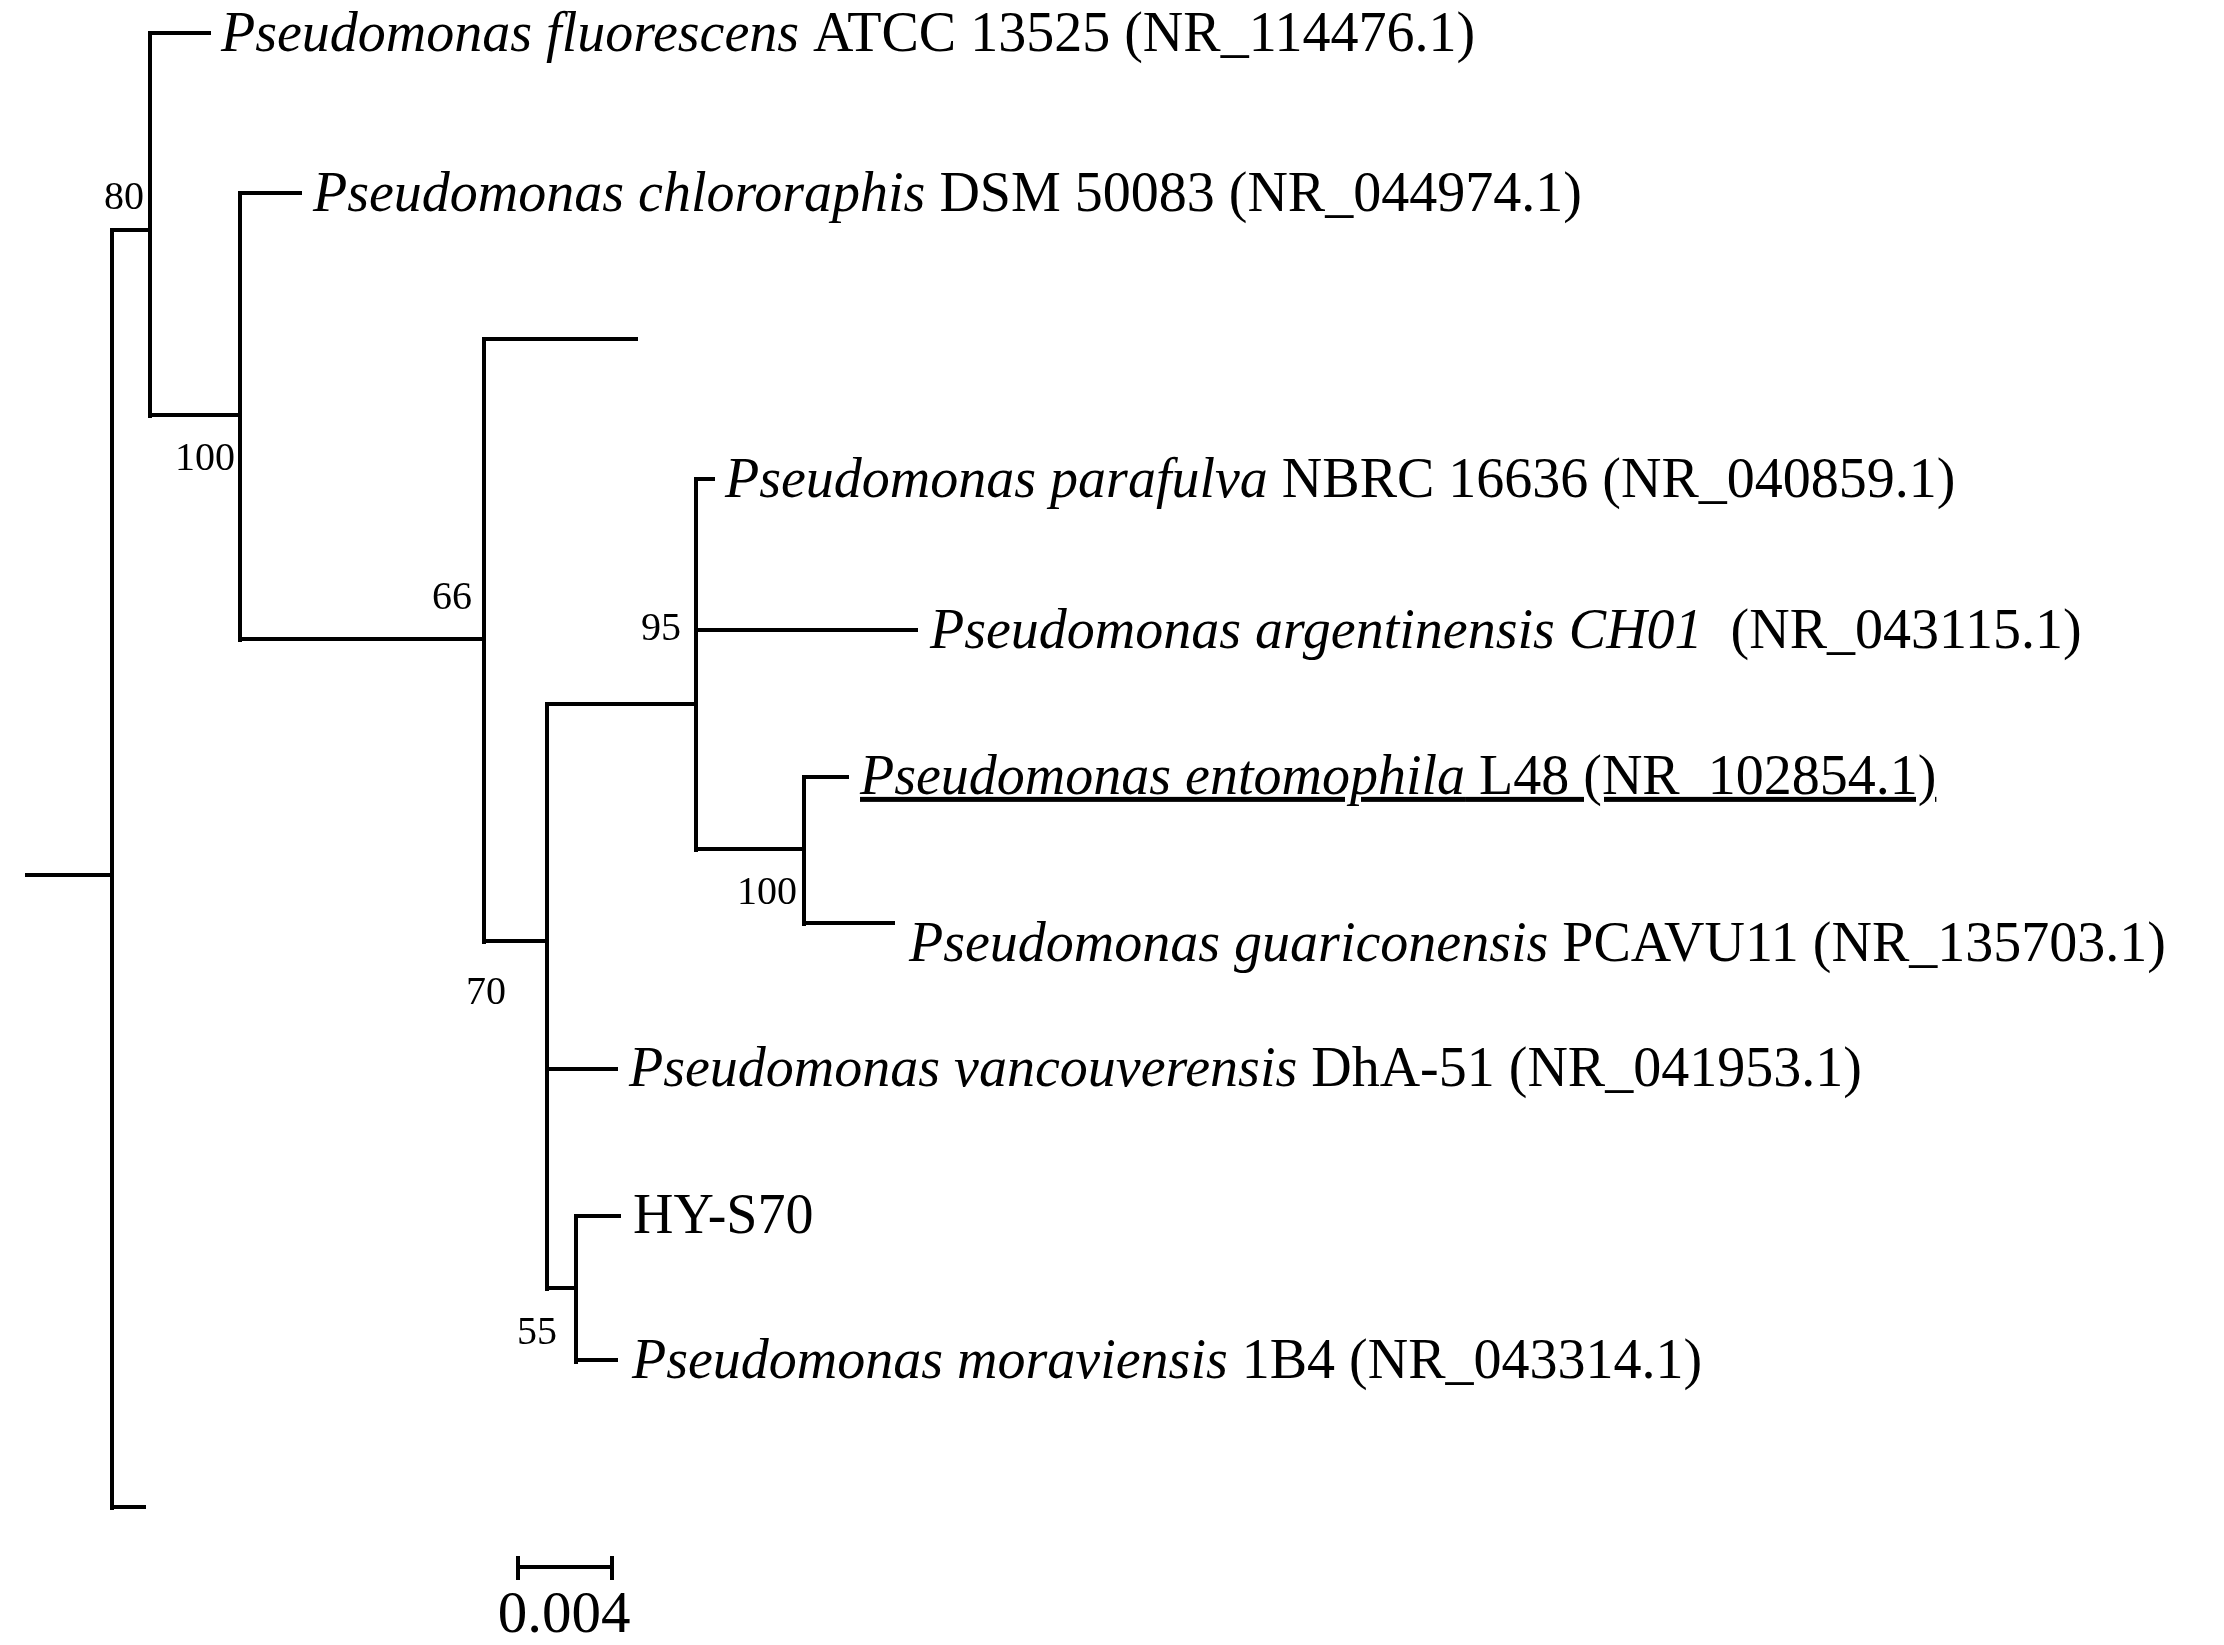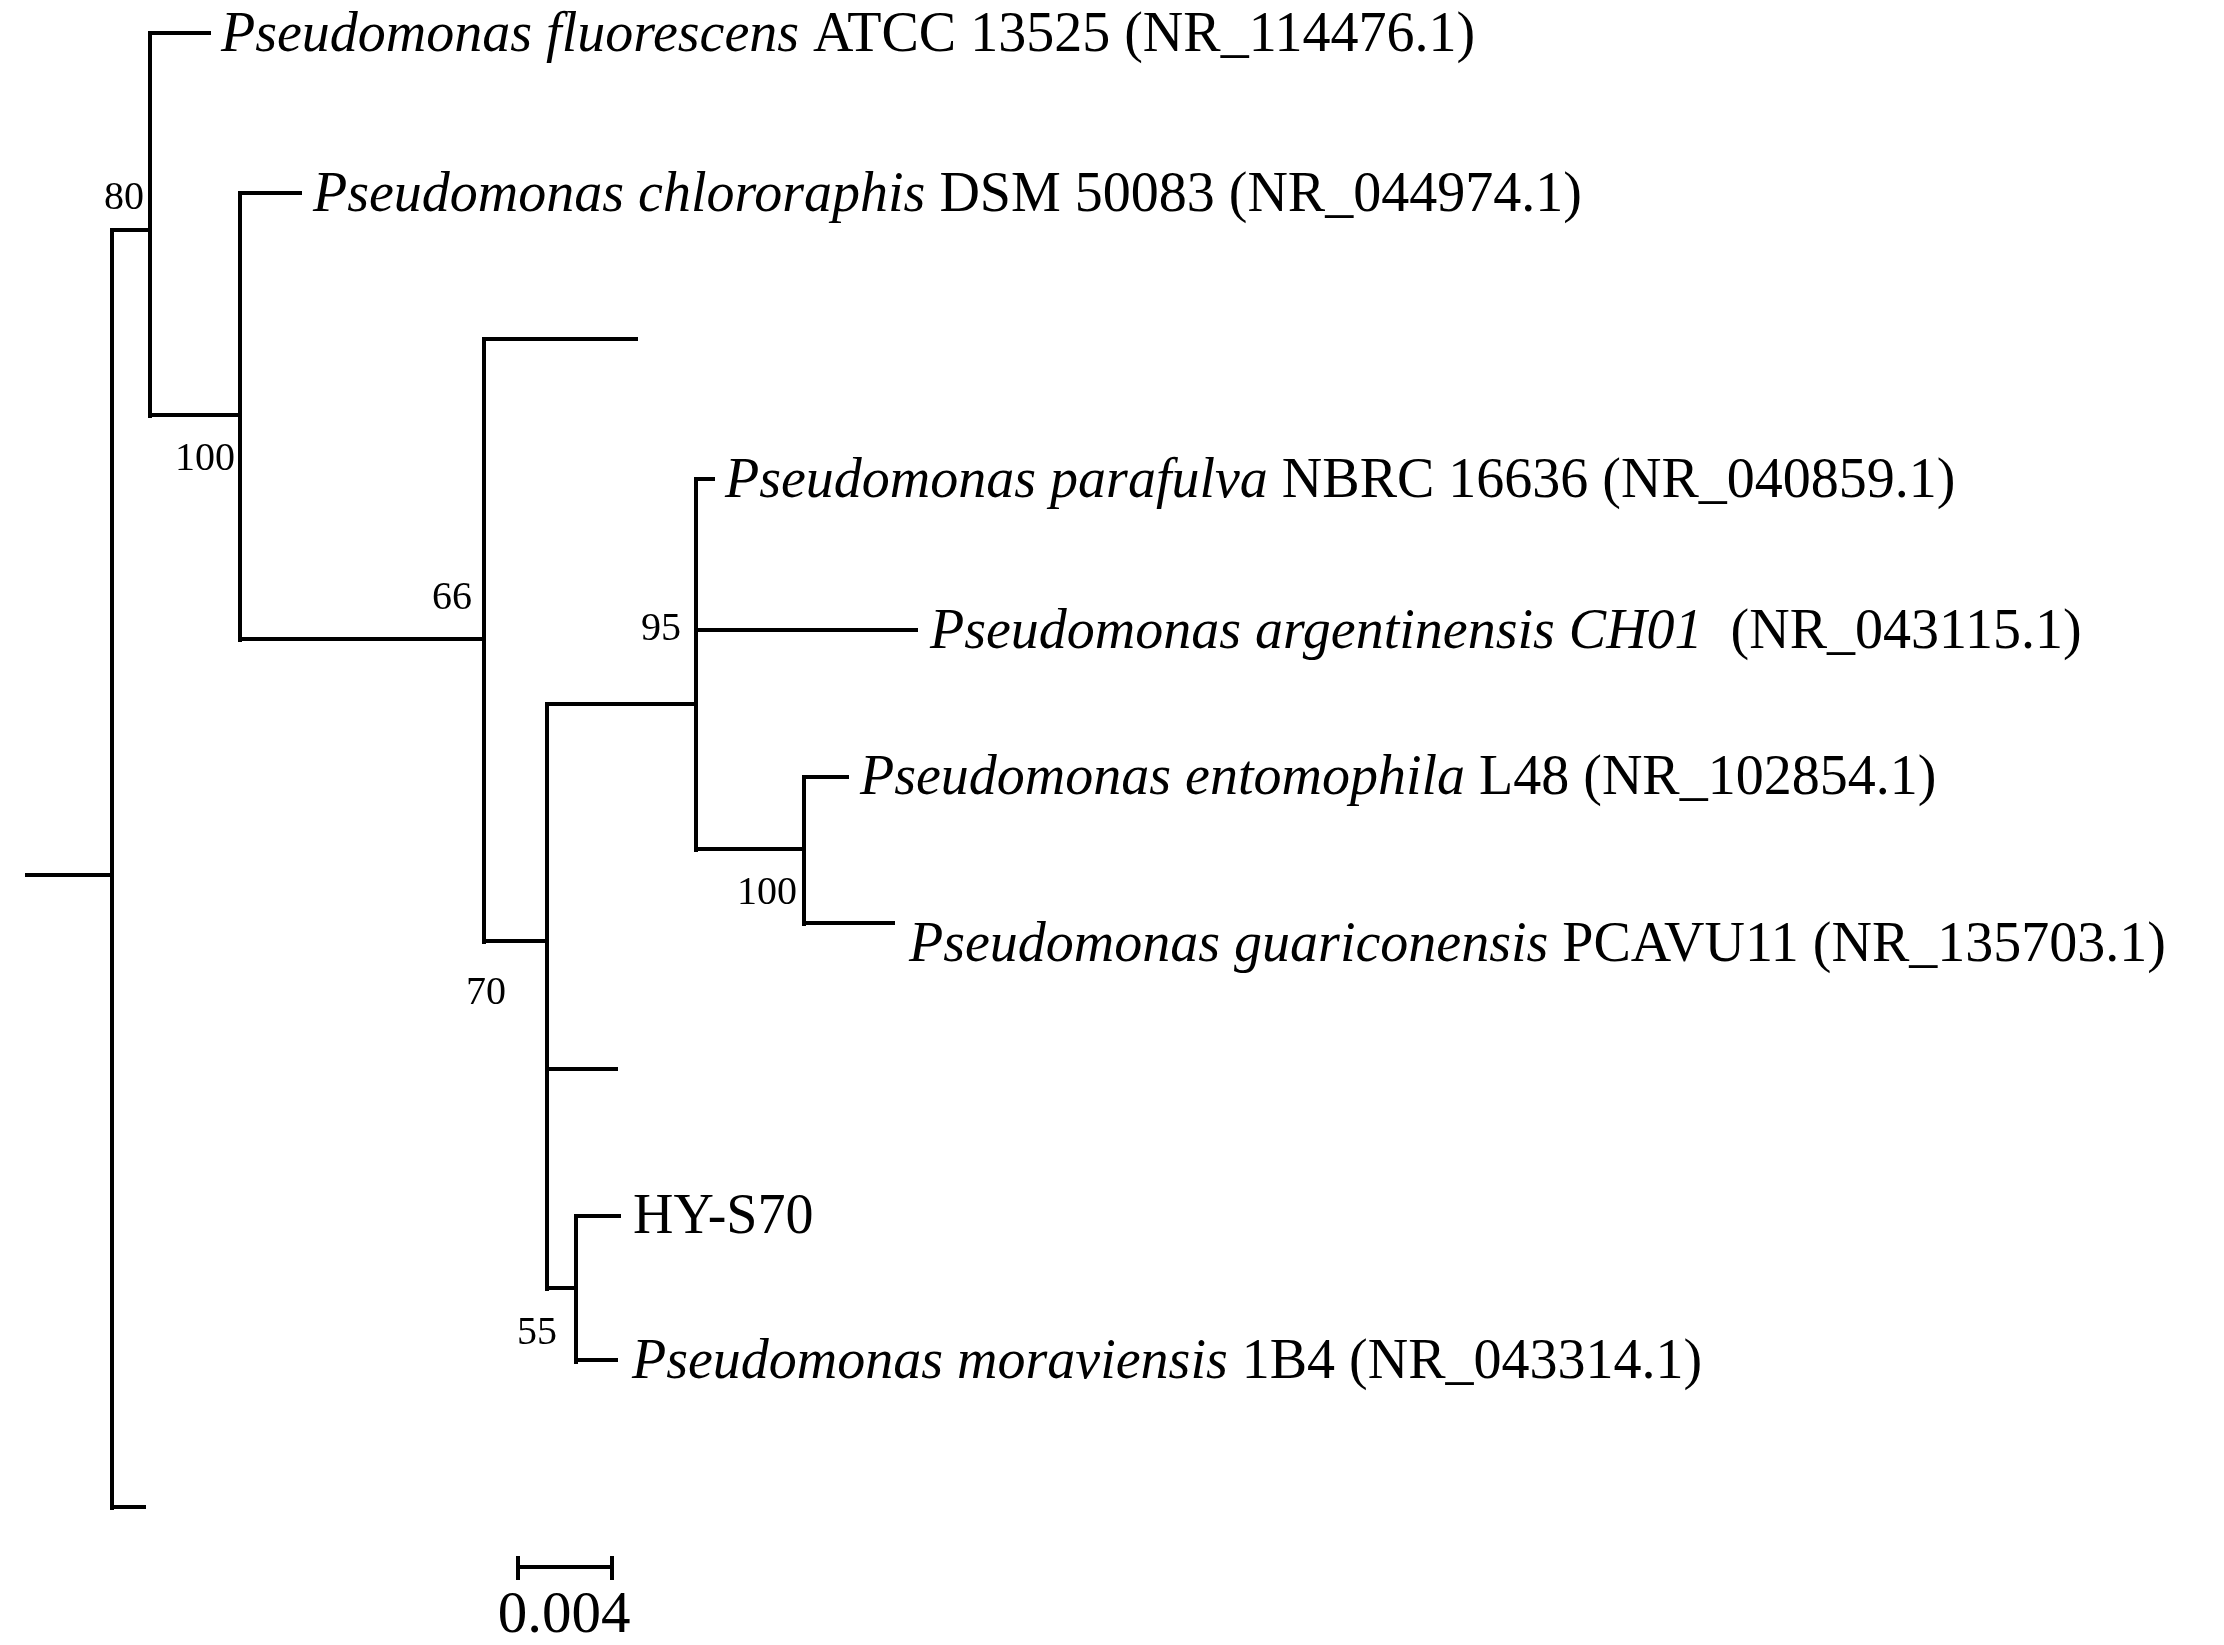--- a/index.html
+++ b/index.html
@@ -68,22 +68,23 @@
   <div class="h" style="left:545px;top:1067px;width:73px;"></div>
   <div class="h" style="left:545px;top:1286px;width:30px;"></div>
   <div class="h" style="left:574px;top:1214px;width:47px;"></div>
   <div class="h" style="left:574px;top:1358px;width:44px;"></div>
   <div class="h" style="left:112px;top:1505px;width:34px;"></div>
 
   <div class="taxon" style="left:221px;top:33px;"><span class="species">Pseudomonas fluorescens</span><span class="strain">&nbsp;ATCC 13525 (NR_114476.1)</span></div>
   <div class="taxon" style="left:313px;top:193px;"><span class="species">Pseudomonas chlororaphis</span><span class="strain">&nbsp;DSM 50083 (NR_044974.1)</span></div>
   <div class="taxon" style="left:725px;top:479px;"><span class="species">Pseudomonas parafulva</span><span class="strain">&nbsp;NBRC 16636 (NR_040859.1)</span></div>
   <div class="taxon" style="left:930px;top:630px;"><span class="species">Pseudomonas argentinensis CH01</span><span class="strain">&nbsp;&nbsp;(NR_043115.1)</span></div>
-  <div class="taxon" style="left:860px;top:776px;"><span class="species">Pseudomonas entomophila</span><span class="strain">&nbsp;L48 (NR_102854.1)</span></div>
+  <div class="taxon" style="left:860px;top:776px;text-decoration:underline;"><span class="species">Pseudomonas entomophila</span><span class="strain">&nbsp;L48 (NR_102854.1)</span></div>
   <div class="taxon" style="left:909px;top:943px;text-align:right;"><span class="species">Pseudomonas guariconensis</span><span class="strain">&nbsp;PCAVU11 (NR_135703.1)</span></div>
+  <div class="taxon" style="left:629px;top:1068px;"><span class="species">Pseudomonas vancouverensis</span><span class="strain">&nbsp;DhA-51 (NR_041953.1)</span></div>
   <div class="taxon" style="left:633px;top:1215px;"><span class="species"></span><span class="strain">HY-S70</span></div>
   <div class="taxon" style="left:632px;top:1360px;"><span class="species">Pseudomonas moraviensis</span><span class="strain">&nbsp;1B4 (NR_043314.1)</span></div>
 
   <div class="bootstrap" style="right:2081px;top:196px;">80</div>
   <div class="bootstrap" style="right:1990px;top:457px;">100</div>
   <div class="bootstrap" style="right:1753px;top:596px;">66</div>
   <div class="bootstrap" style="right:1544px;top:627px;">95</div>
   <div class="bootstrap" style="right:1428px;top:891px;">100</div>
   <div class="bootstrap" style="right:1719px;top:991px;">70</div>
   <div class="bootstrap" style="right:1668px;top:1331px;">55</div>

